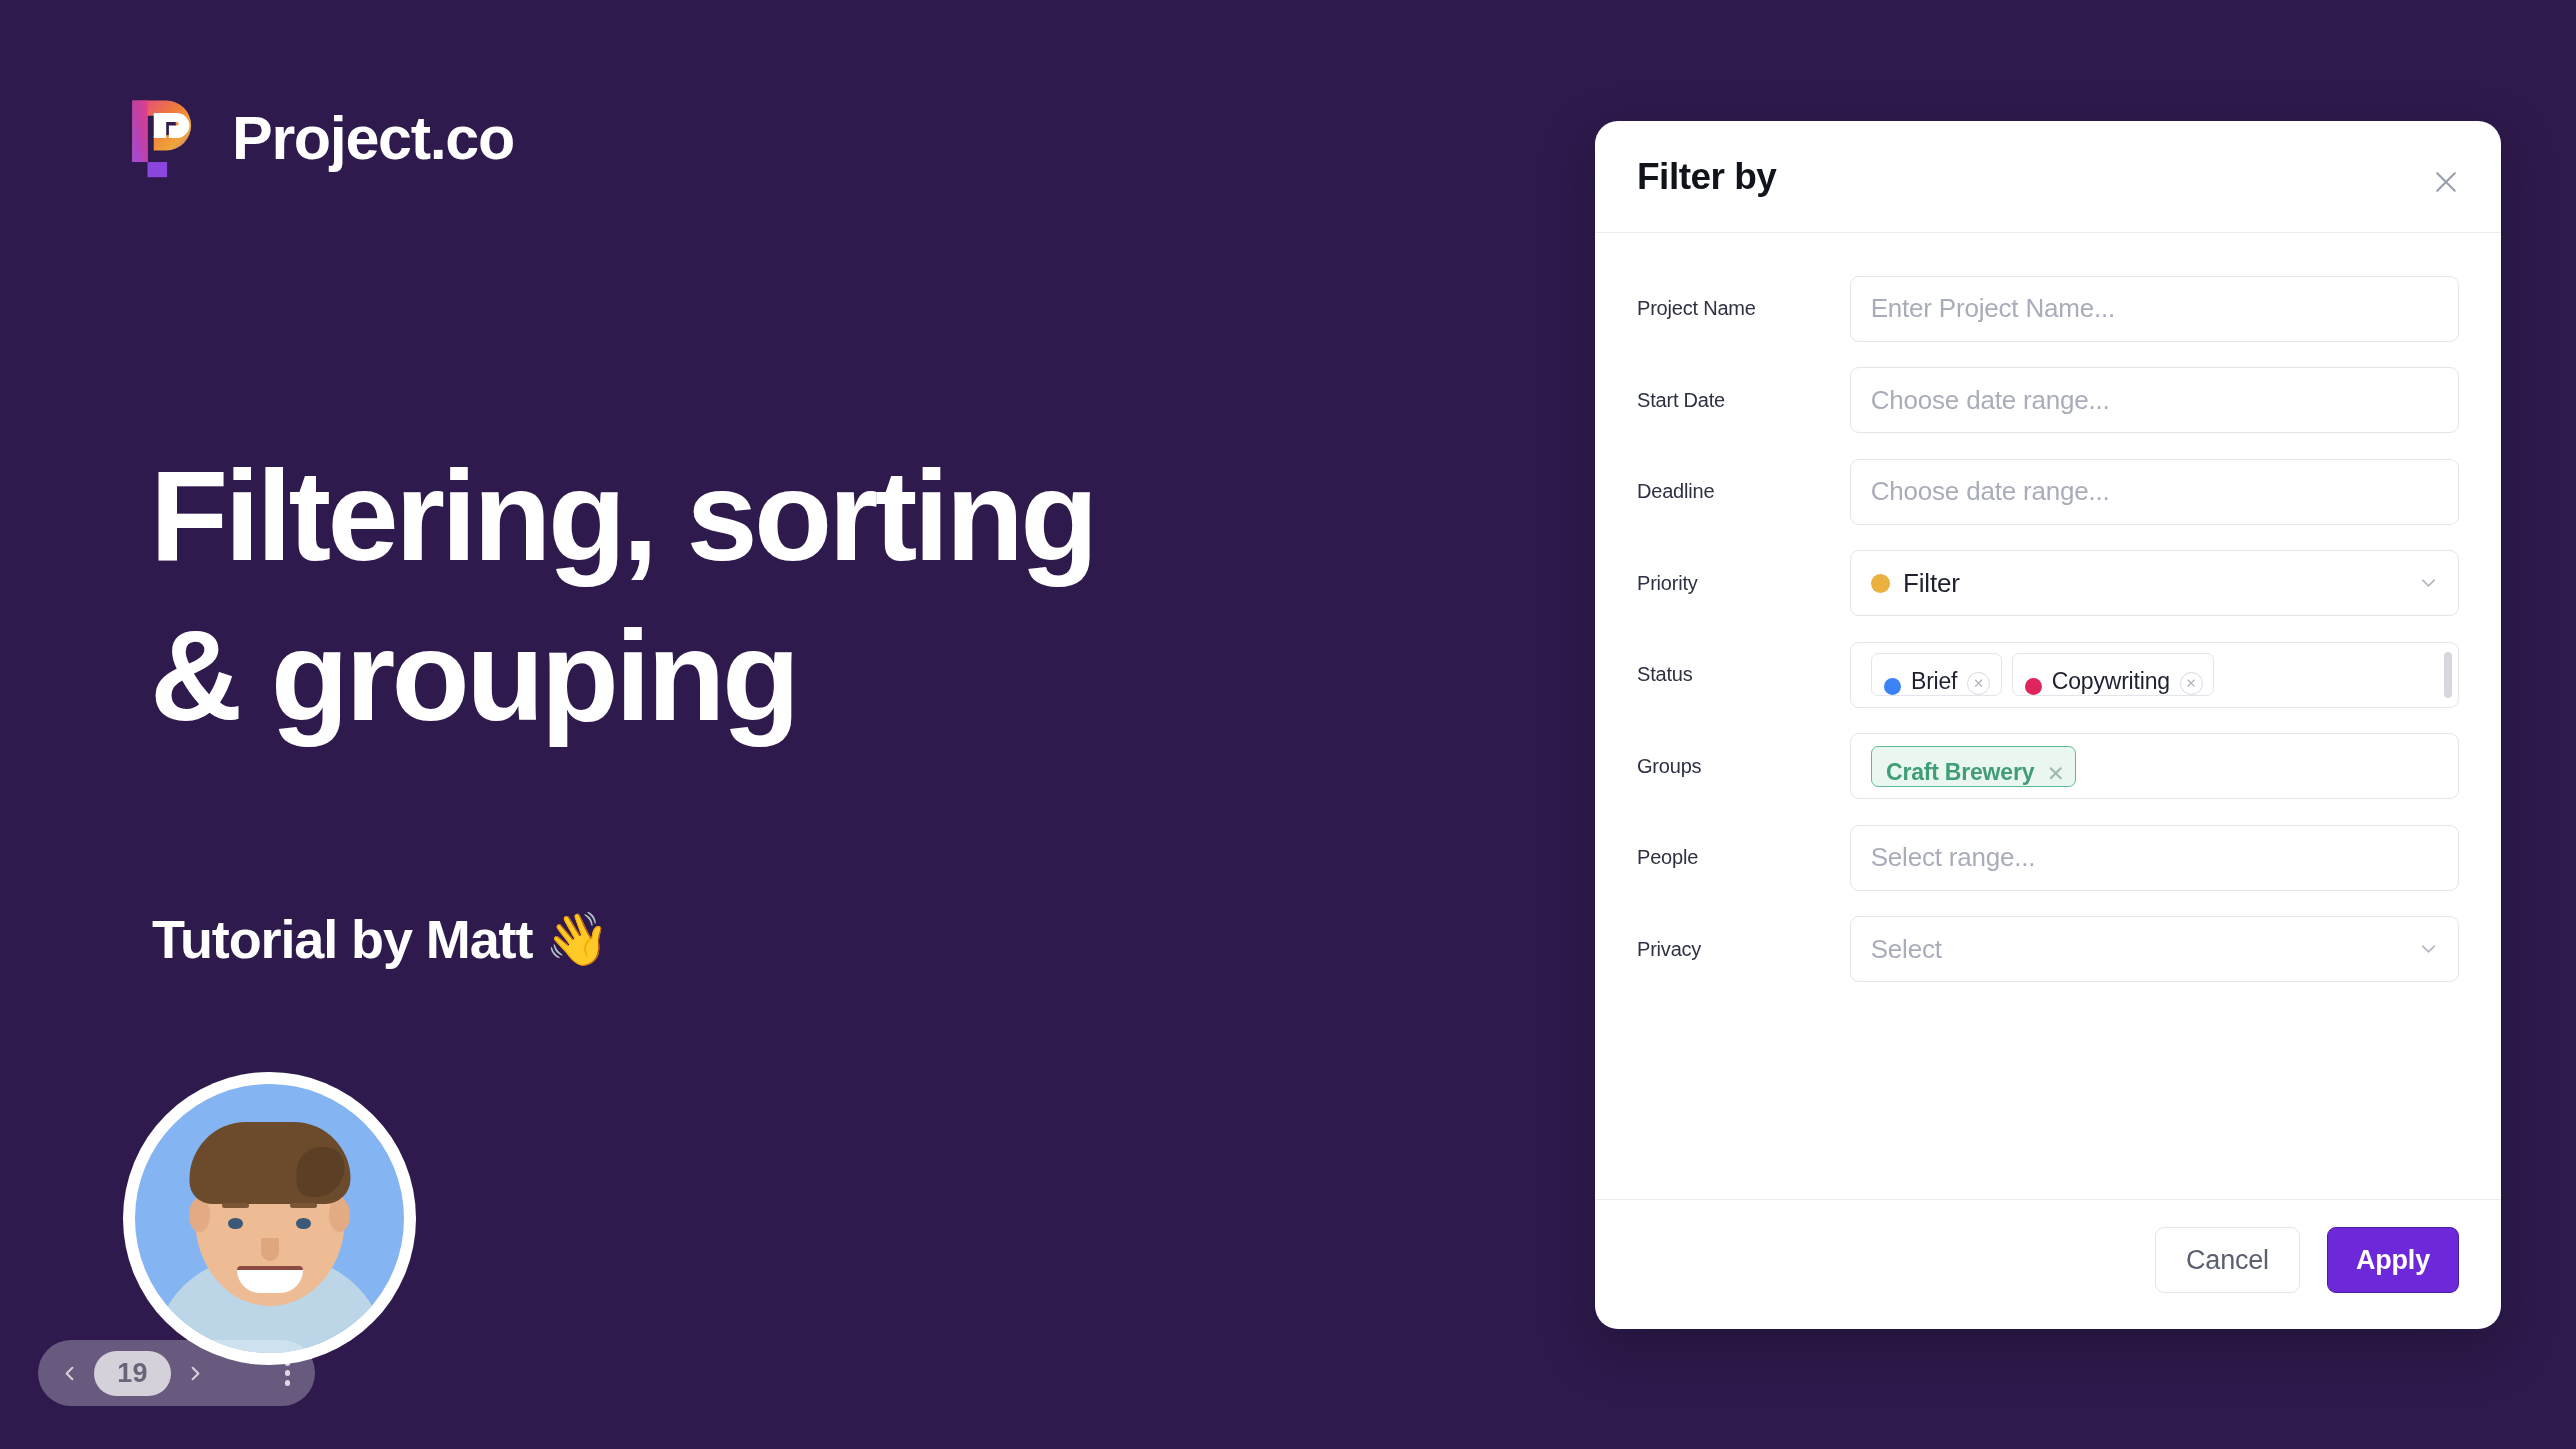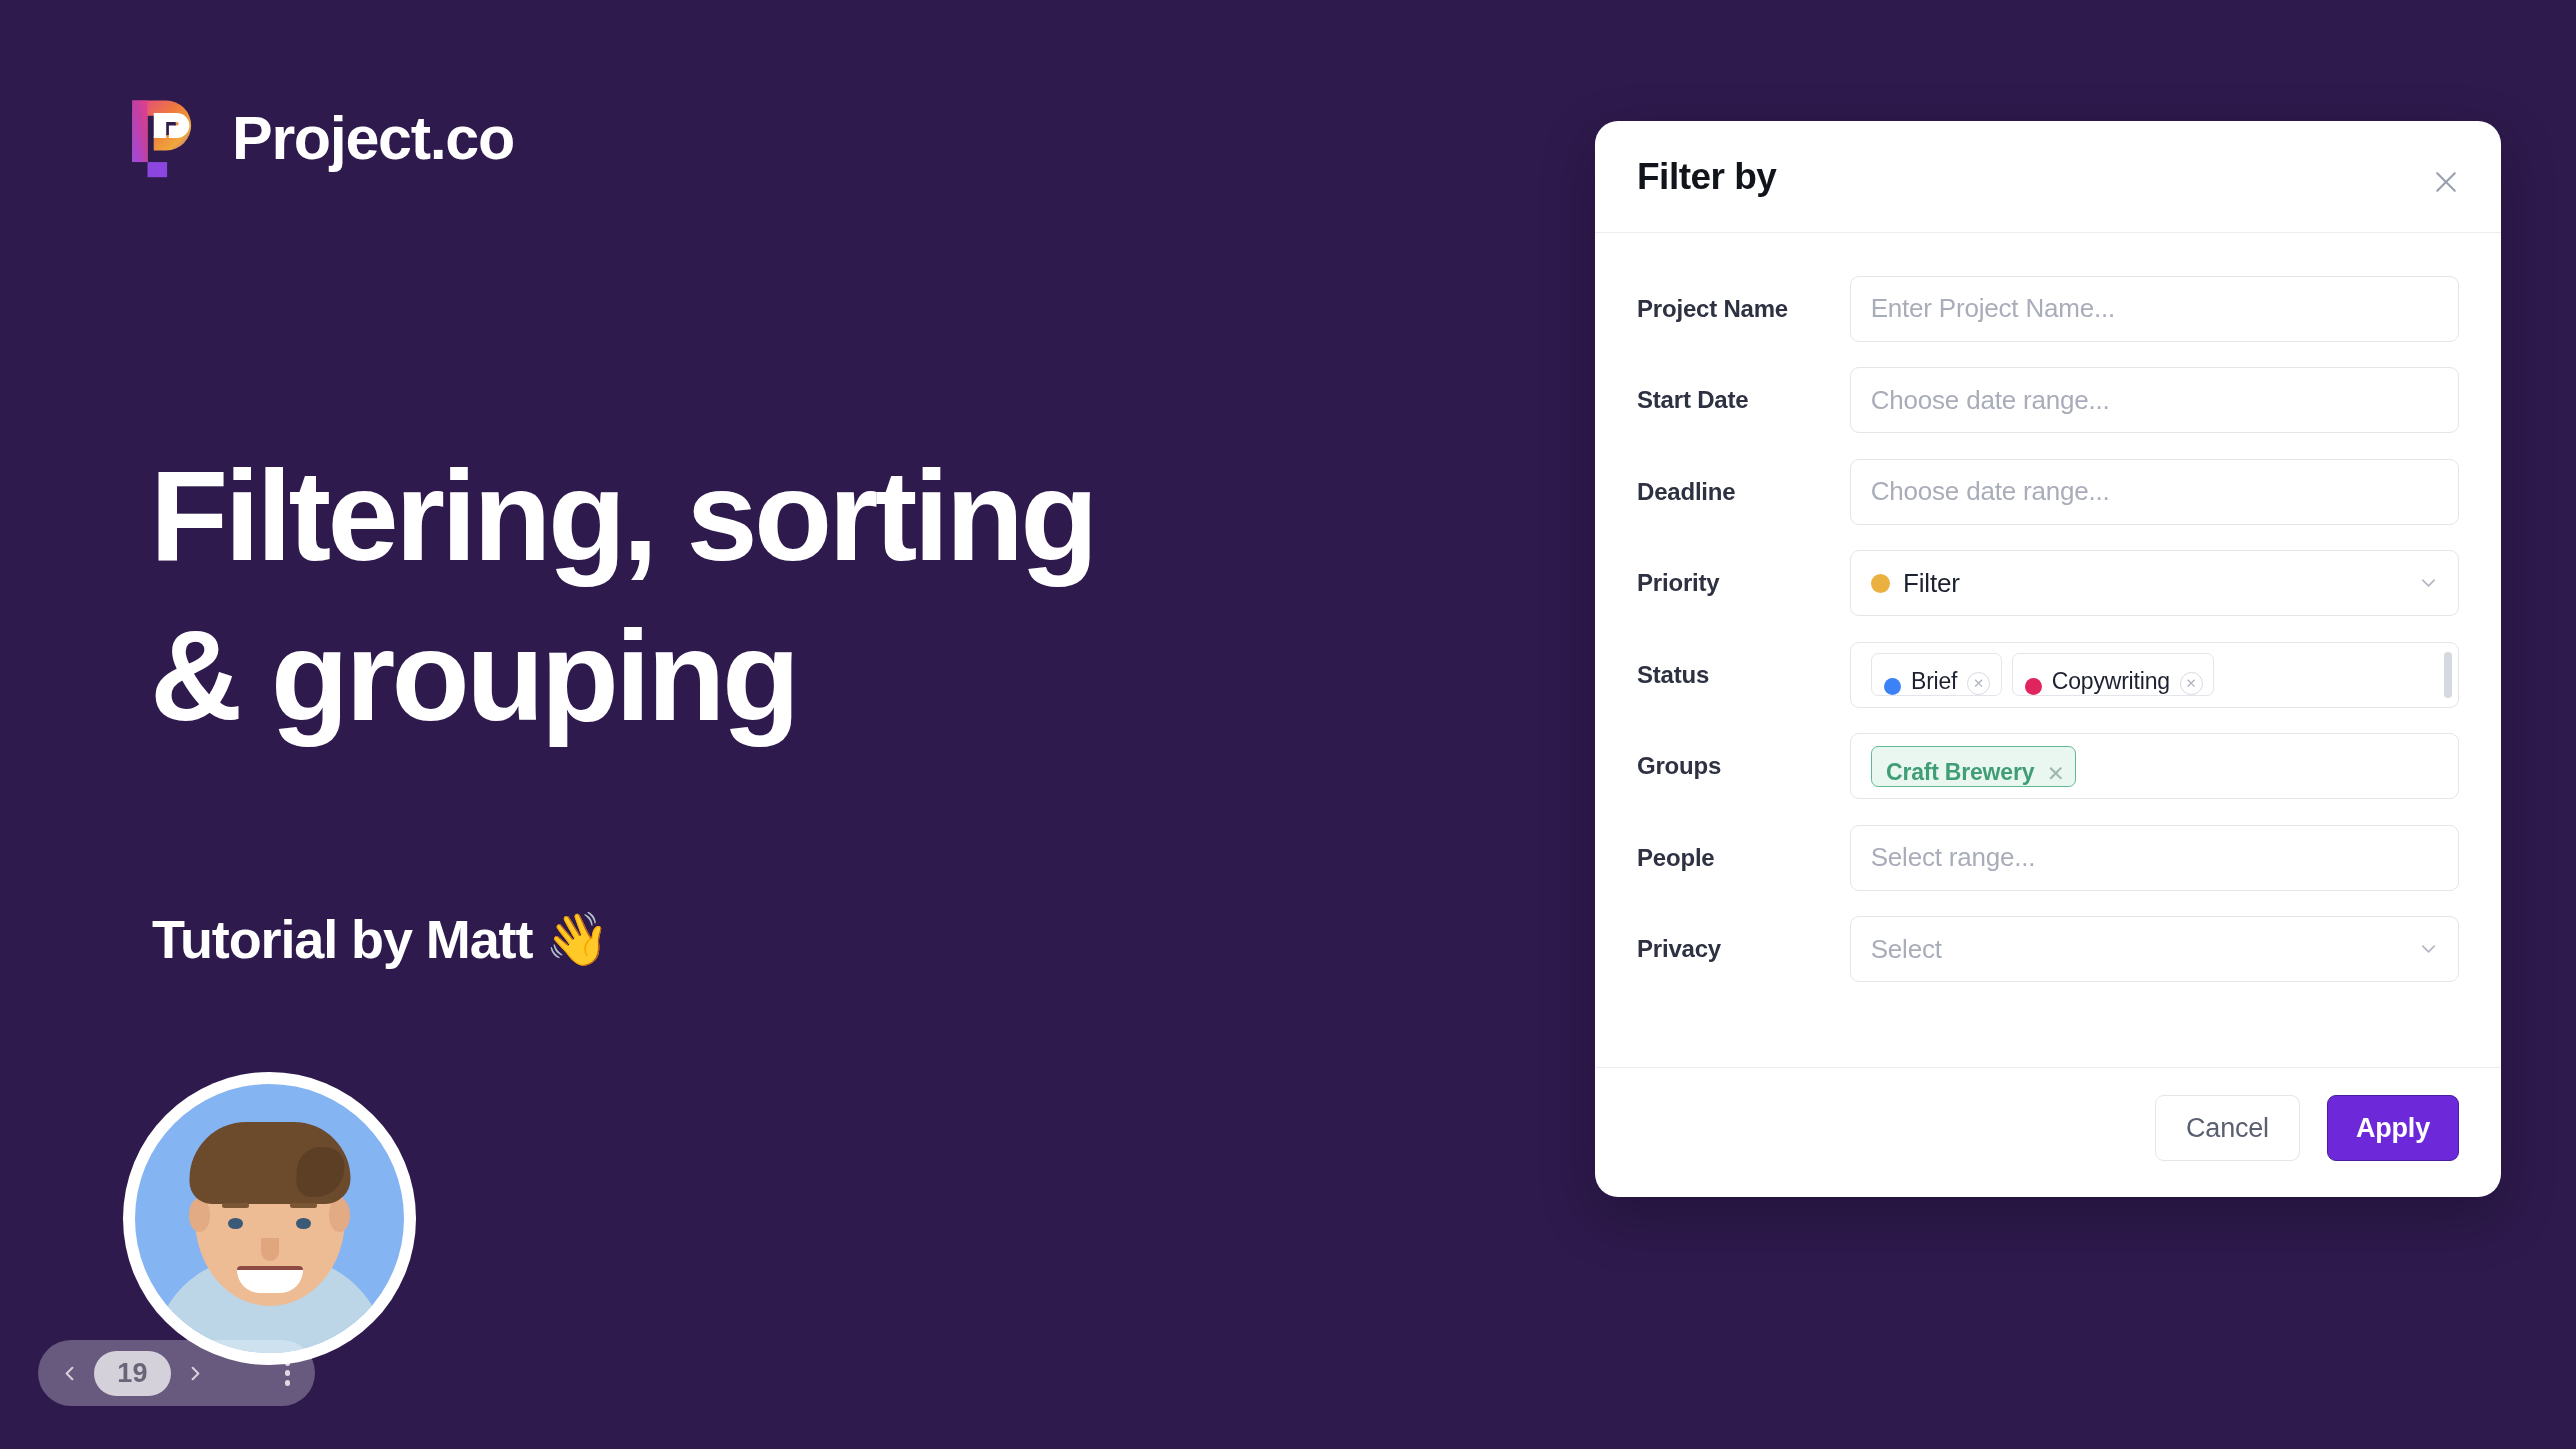--- a/index.html
+++ b/index.html
@@ -253,21 +253,21 @@
     background: rgba(255,255,255,0.78);
     display: block;
   }
 
   
   .filter-card {
     position: absolute;
     left: 1595px;
     top: 121px;
     width: 906px;
-    height: 1076px;
+    height: 1208px;
     background: #ffffff;
     border-radius: 23px;
     box-shadow: 0 19.7px 54px rgba(0,0,0,0.25);
     display: flex;
     flex-direction: column;
     overflow: hidden;
   }
 
   .card-head {
     height: 112px;
@@ -303,22 +303,22 @@
 
   .field-row {
     display: flex;
     align-items: center;
     margin-bottom: 12.5px;
     min-height: 79px;
   }
   .field-label {
     width: 213px;
     flex: 0 0 213px;
-    font-size: 24px;
-    font-weight: 700;
+    font-size: 20px;
+    font-weight: 400;
     color: #2d3142;
     letter-spacing: -0.2px;
   }
   .field-control {
     flex: 1 1 auto;
     min-height: 66px;
     border: 0.9px solid #e3e5ea;
     border-radius: 9px;
     background: #ffffff;
     display: flex;

